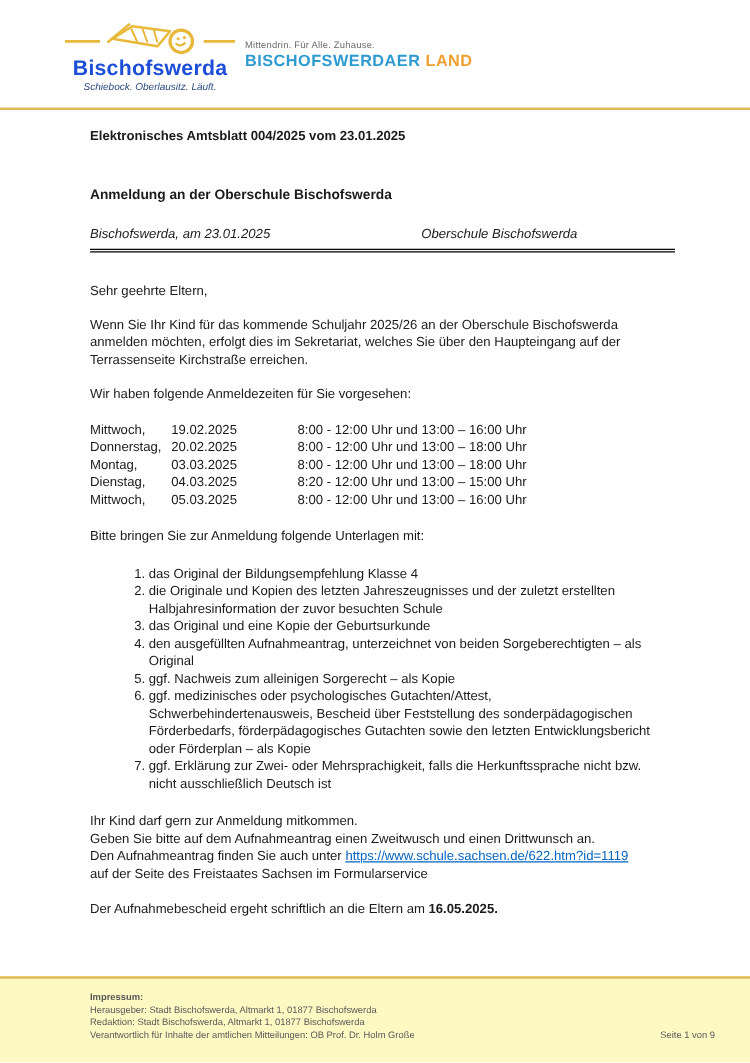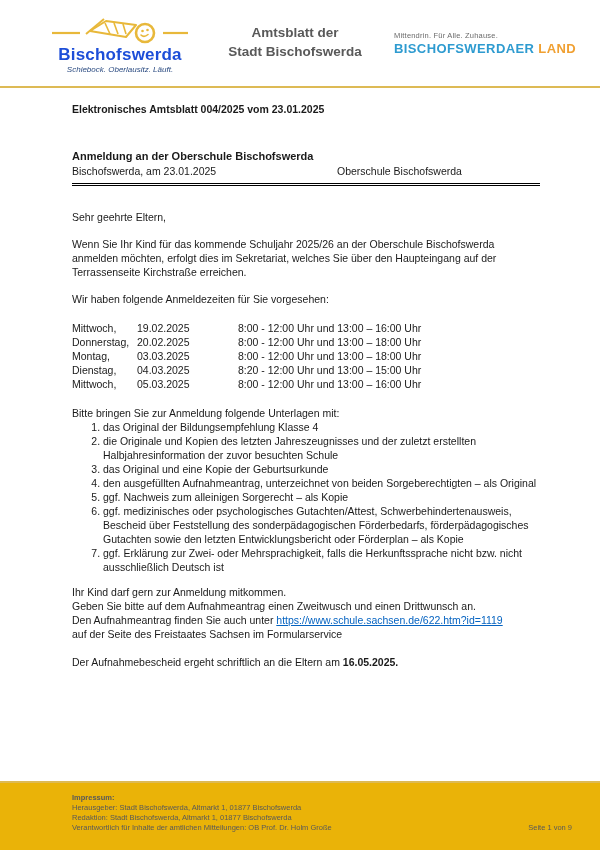--- a/index.html
+++ b/index.html
@@ -45,45 +45,45 @@
   .brand-orange { color: #f0a032; }
 
   
   .content {
     position: absolute;
     top: 88px; left: 72px; width: 468px;
     font-size: 10.5px; line-height: 14px;
   }
   .issue-line { margin-top: 14px; font-weight: bold; }
   .article-title { margin-top: 33px; font-size: 11px; font-weight: bold; line-height: 15px; }
-  .dateline { margin-top: 0; position: relative; height: 14px; }
+  .dateline { margin-top: 16px; position: relative; height: 14px; font-style: italic; }
   .dateline-right { position: absolute; left: 265px; top: 0; }
   .rule { margin-top: 5px; height: 0; border-top: 3px double #000; }
   .salutation { margin-top: 24px; }
   .para { margin: 13px 0 0 0; }
   .times-intro { margin-top: 13px; }
   .times-table { margin-top: 15px; }
   .times-row { display: flex; }
   .t-day  { width: 65px; }
   .t-date { width: 101px; }
   .t-hours { flex: 1; }
   .docs-intro { margin-top: 15px; }
-  .docs-list { margin: 0; padding-left: 31px; }
+  .docs-list { margin: 16px; padding-left: 31px; }
   .docs-list li { margin: 0; }
   .closing { margin-top: 11px; }
   .doc-link { color: #0563c1; text-decoration: underline; }
   .final-line { margin-top: 14px; }
   .final-bold { font-weight: bold; }
 
   
   .footer {
     position: absolute;
     top: 781px; left: 0; right: 0; bottom: 0;
     border-top: 2px solid #ddba55;
-    background: #eab308;
+    background: #fef9c3;
   }
   .footer-inner {
     position: relative;
     margin: 10px 28px 0 72px;
     font-size: 7.5px; line-height: 10px; color: #595959;
   }
   .footer-impressum { font-weight: bold; }
   .page-indicator { position: absolute; right: 0; top: 30px; color: #595959; }
 </style>
 </head>
@@ -102,24 +102,20 @@
         <line x1="64" y1="11" x2="68" y2="22" stroke="#e8b83a" stroke-width="1.6"></line>
         <line x1="73" y1="12" x2="76" y2="22" stroke="#e8b83a" stroke-width="1.6"></line>
         <circle cx="95" cy="21" r="9" fill="#ffffff" stroke="#e8b83a" stroke-width="2.6"></circle>
         <circle cx="92.5" cy="19" r="1.3" fill="#e8b83a"></circle>
         <circle cx="97.5" cy="18" r="1.3" fill="#e8b83a"></circle>
         <path d="M91 23 Q94 26 98 22.5" stroke="#e8b83a" stroke-width="1.6" fill="none" stroke-linecap="round"></path>
       </svg>
       <div class="logo-name">Bischofswerda</div>
       <div class="logo-slogan">Schiebock. Oberlausitz. Läuft.</div>
     </div>
-    <div class="center-title">
-      <div>Amtsblatt der</div>
-      <div>Stadt Bischofswerda</div>
-    </div>
     <div class="brand-block">
       <div class="brand-tagline">Mittendrin. Für Alle. Zuhause.</div>
       <div class="brand-name">
         <span class="brand-blue">BISCHOFSWERDAER</span>
         <span class="brand-orange">LAND</span>
       </div>
     </div>
   </div>
 
   <div class="content">

